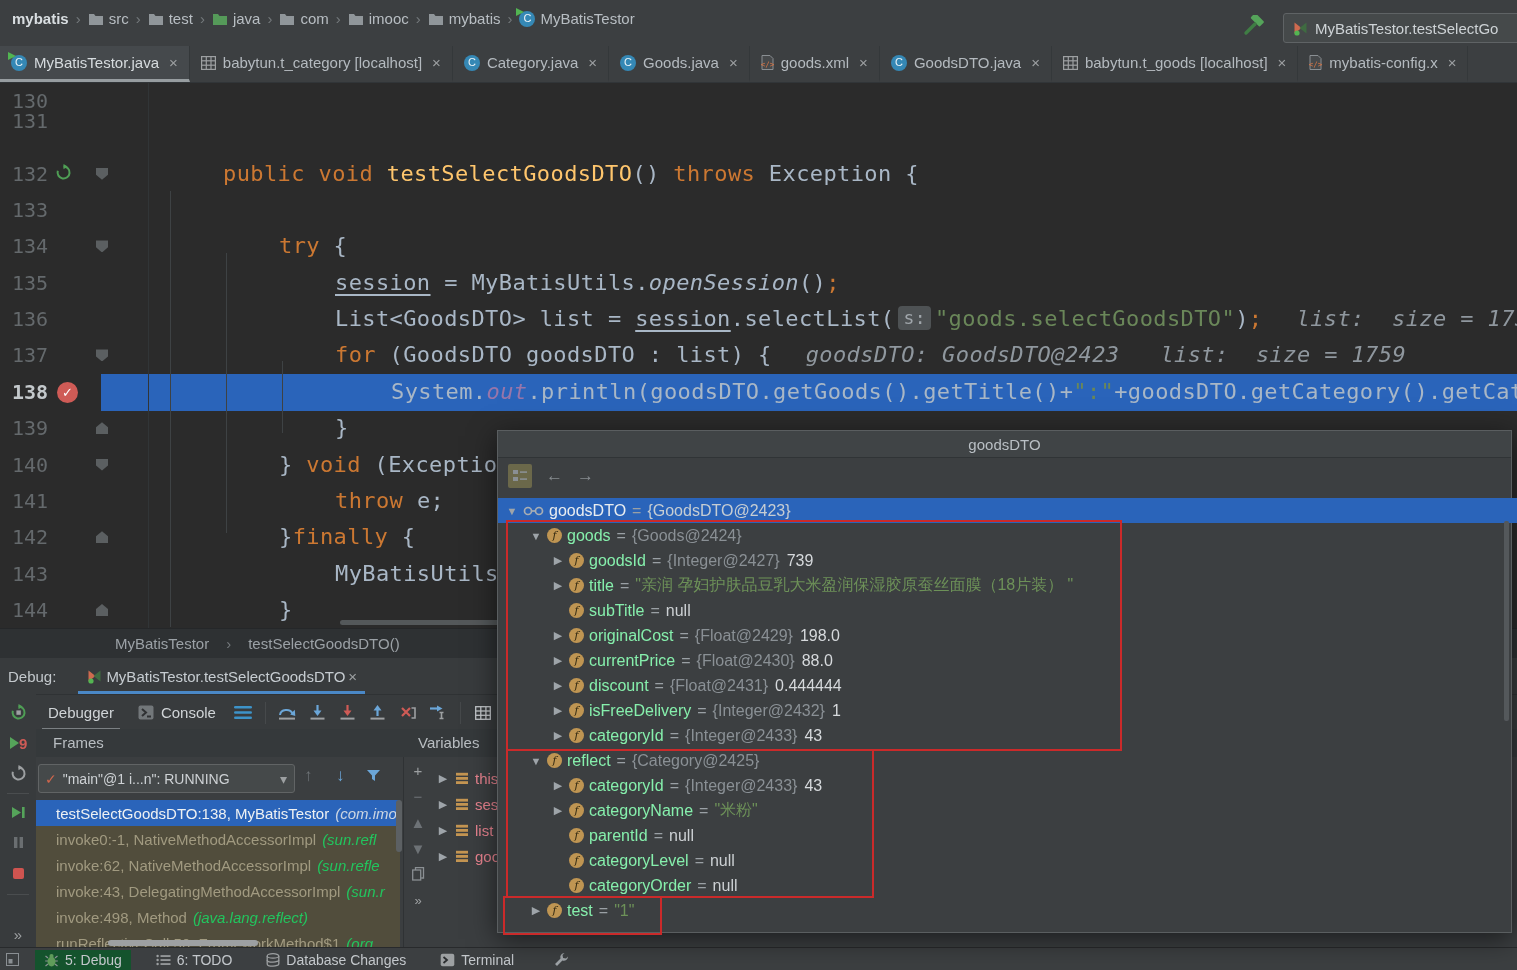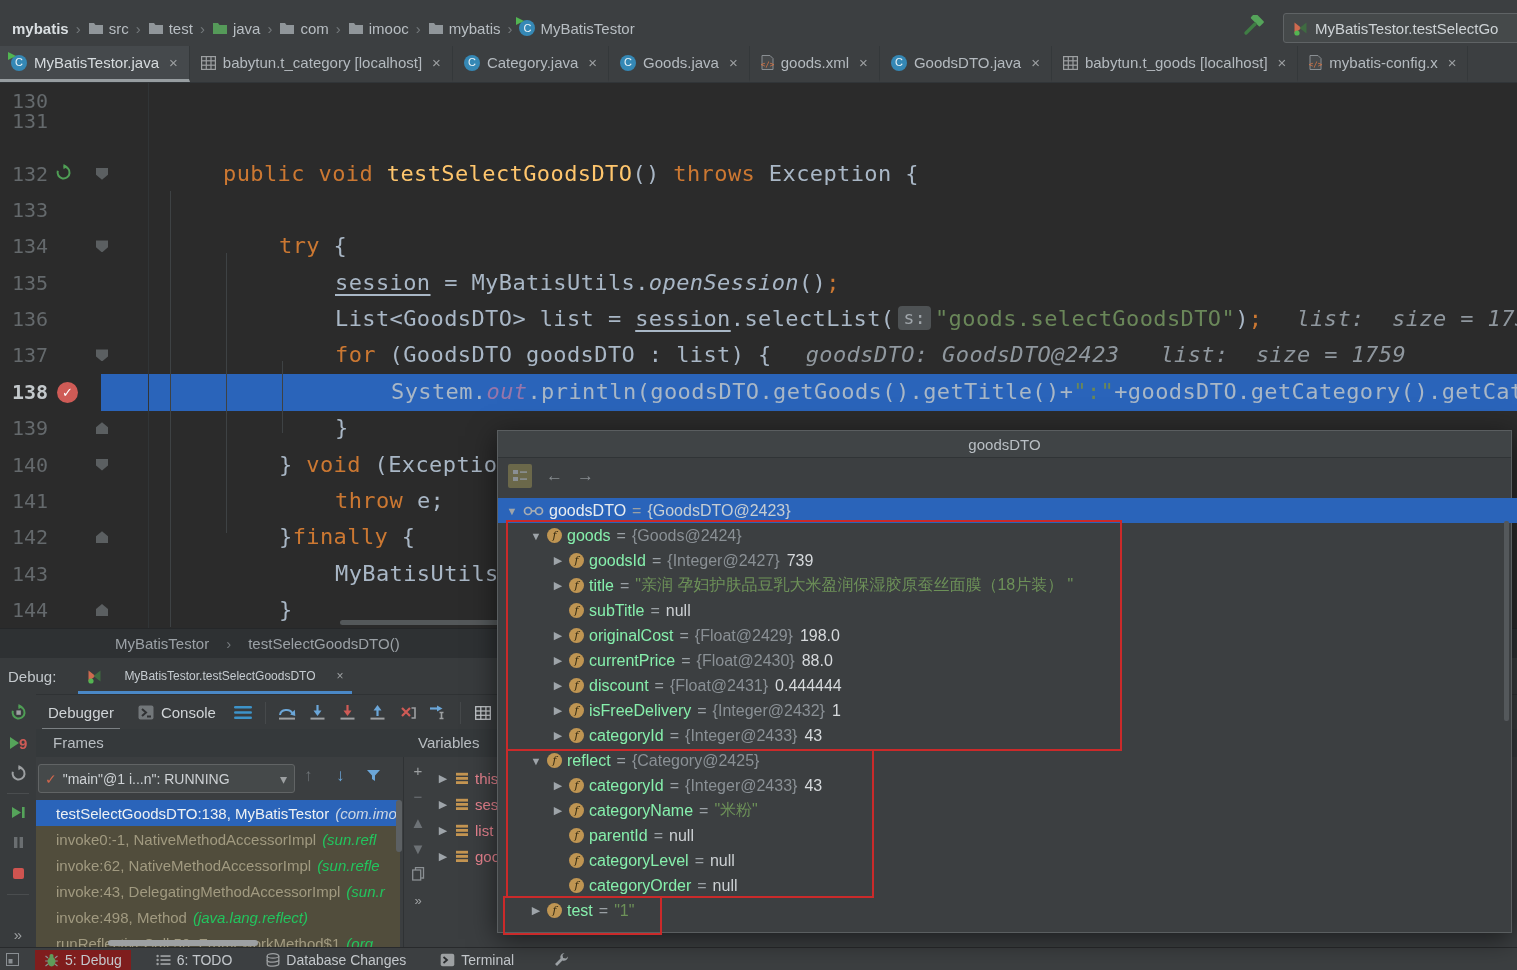--- a/index.html
+++ b/index.html
@@ -2,21 +2,21 @@
 <html><head>
 <meta charset="utf-8">
 <style>
   html,body{margin:0;padding:0;background:#1e1f21;}
   #app{position:relative;width:1517px;height:970px;background:#2b2b2b;overflow:hidden;
        font-family:"Liberation Sans",sans-serif;color:#bbc0c4;-webkit-font-smoothing:antialiased;}
   .abs{position:absolute;}
   .ic{display:inline-flex;align-items:center;justify-content:center;line-height:1;}
   
   #menustrip{left:0;top:0;width:1517px;height:10px;background:#3c3f41;border-bottom:1px solid #2e3133;}
-  #navbar{left:0;top:10px;width:1517px;height:36px;background:#3c3f41;display:flex;align-items:center;padding-left:12px;box-sizing:border-box;}
+  #navbar{left:0;top:10px;width:1517px;height:36px;background:#3c3f41;display:flex;align-items:flex-start;padding-left:12px;box-sizing:border-box;}
   .nav-item{display:flex;align-items:center;gap:5px;font-size:15px;color:#b8bec3;}
   .nav-item.bold{font-weight:bold;color:#d9dee1;}
   .nav-sep{color:#74797c;margin:0 7px;font-size:15px;}
   #runbox{left:1283px;top:13px;width:240px;height:30px;background:#45494a;border:1px solid #5f6365;border-radius:3px;
           display:flex;align-items:center;gap:6px;padding-left:8px;box-sizing:border-box;overflow:hidden;font-size:15px;color:#ced3d6;}
   
   #tabbar{left:0;top:46px;width:1517px;height:37px;background:#3c3f41;display:flex;border-bottom:1px solid #313538;box-sizing:border-box;}
   .tab{display:flex;align-items:center;gap:7px;padding:0 11px;font-size:15px;color:#b4babf;border-right:1px solid #34383a;border-bottom:3px solid transparent;white-space:nowrap;}
   .tab.active{background:#45494c;color:#d6dbde;border-bottom:3px solid #979da0;}
   .tab .x{color:#9da0a2;font-size:15px;margin-left:3px;}
@@ -41,21 +41,21 @@
   .fold.down{clip-path:polygon(0 0,100% 0,100% 58%,50% 100%,0 58%);}
   .fold.up{clip-path:polygon(0 42%,50% 0,100% 42%,100% 100%,0 100%);}
   .bp{position:absolute;left:57px;width:21px;height:21px;border-radius:50%;background:#cf5b56;color:#fff;font-size:13px;display:flex;align-items:center;justify-content:center;}
   #hsb{position:absolute;left:340px;bottom:3px;width:1168px;height:5px;background:#54585a;border-radius:3px;}
   
   #ebc{left:0;top:628px;width:1517px;height:30px;background:#2e3133;border-top:1px solid #252729;display:flex;align-items:center;padding-left:115px;box-sizing:border-box;font-size:15px;color:#9ba1a6;gap:10px;}
   
   #debug{left:0;top:658px;width:1517px;height:289px;background:#313436;}
   #dbg-head{position:absolute;left:0;top:0;width:1517px;height:36px;background:#383b3d;display:flex;align-items:center;}
   #dbg-label{margin-left:8px;font-size:15px;color:#c3c8cc;}
-  #dbg-tab{display:flex;align-items:center;gap:21px;margin-left:22px;font-size:12px;color:#c6ccd1;height:36px;padding:0 8px;position:relative;}
+  #dbg-tab{display:flex;align-items:center;gap:3px;margin-left:22px;font-size:15px;color:#c6ccd1;height:36px;padding:0 8px;position:relative;}
   #dbg-tab .ul{position:absolute;left:0;right:0;bottom:0;height:3px;background:#4a88c7;}
   #dbg-toolbar{position:absolute;left:36px;top:36px;width:1481px;height:35px;background:#383b3d;border-top:1px solid #2f3234;display:flex;align-items:center;}
   .dtab{font-size:15px;color:#d0d4d7;padding:0 12px;height:100%;display:flex;align-items:center;gap:7px;position:relative;}
   .dtab.sel:after{content:"";position:absolute;left:6px;right:6px;bottom:0;height:2px;background:#7b8083;}
   .tsep{width:1px;height:22px;background:#46494b;margin:0 7px;}
   .tbtn{width:30px;height:26px;display:flex;align-items:center;justify-content:center;}
   #leftstrip{position:absolute;left:0;top:36px;width:36px;height:253px;background:#383b3d;border-right:1px solid #2d3032;display:flex;flex-direction:column;align-items:center;}
   .lsbtn{width:28px;height:28px;display:flex;align-items:center;justify-content:center;margin-top:6px;}
   .lssep{width:22px;height:1px;background:#4a4d4f;margin-top:8px;}
   #ph-row{position:absolute;left:36px;top:71px;width:1481px;height:28px;background:#35393b;border-bottom:1px solid #2c2f31;font-size:15px;color:#b9bec2;}
@@ -71,21 +71,21 @@
   #fhsb{position:absolute;left:72px;top:183px;width:150px;height:6px;background:#9da0a2;border-radius:3px;}
   #minibar{position:absolute;left:403px;top:99px;width:28px;height:190px;background:#3b3e40;border-left:1px solid #2f3234;display:flex;flex-direction:column;align-items:center;}
   .mbtn{height:26px;display:flex;align-items:center;justify-content:center;width:100%;}
   #vars-area{position:absolute;left:431px;top:99px;width:1086px;height:190px;background:#3b3e40;overflow:hidden;}
   .vrow{position:absolute;left:0;height:26px;display:flex;align-items:center;gap:6px;font-size:15px;color:#e8838f;white-space:nowrap;}
   .tri{color:#9ea4a9;font-size:11px;width:12px;display:inline-block;text-align:center;}
   .tri.dim{color:#5a5e61;}
   
   #statusbar{left:0;top:947px;width:1517px;height:23px;background:#3c3f41;border-top:1px solid #282a2c;display:flex;align-items:center;font-size:14px;color:#c3c7cb;}
   .sitem{display:flex;align-items:center;gap:6px;padding:2px 9px;margin-left:16px;}
-  .sitem.active{background:#7f1d1d;}
+  .sitem.active{background:#14532d;}
   
   #popup{left:497px;top:430px;width:1015px;height:503px;background:#3c3f41;border:1px solid #5a5e60;box-sizing:border-box;box-shadow:0 6px 26px rgba(0,0,0,.55);z-index:50;}
   #popup-title{height:26px;background:#404446;border-bottom:1px solid #303436;display:flex;align-items:center;justify-content:center;font-size:15px;color:#b9bfc4;}
   #popup-tools{height:36px;display:flex;align-items:center;gap:14px;padding-left:10px;color:#888d91;}
   .prow{position:absolute;left:0;width:1013px;height:25px;display:flex;align-items:center;font-size:16px;white-space:nowrap;}
   .prow.sel{background:#2a64ba;}
   .p-name{color:#86efac;}
   .prow.sel .p-name{color:#e9edf0;}
   .p-eq{color:#9aa0a5;margin:0 6px;}
   .p-ref{color:#8a9095;}

